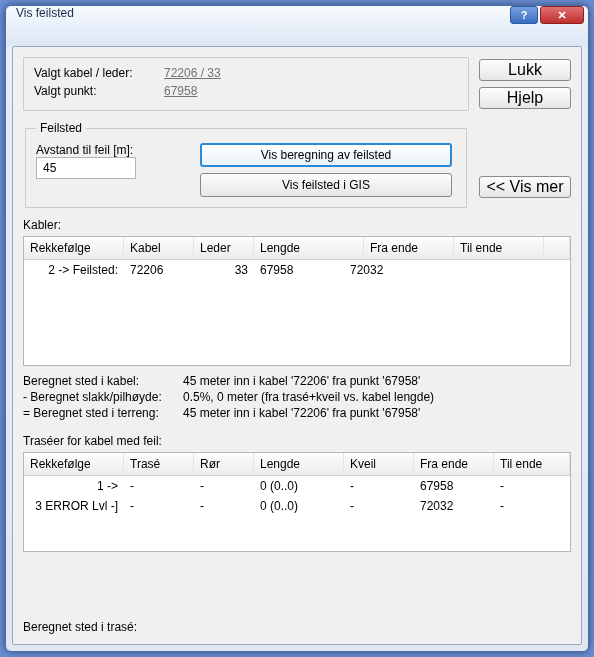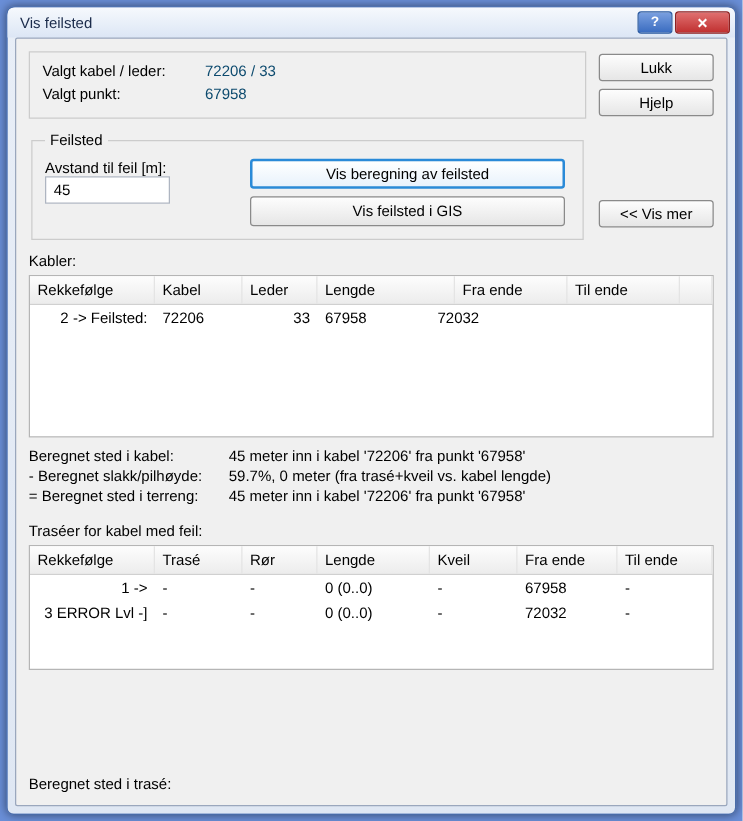--- a/index.html
+++ b/index.html
@@ -16,25 +16,25 @@
   .window {
     background: linear-gradient(#e8eef7, #dfe7f3);
     border: 1px solid #4a6ca8;
     border-radius: 6px;
     height: 647px;
     display: flex;
     flex-direction: column;
     box-shadow: 0 0 8px rgba(0,0,0,0.5);
   }
   .titlebar {
-    height: 24px;
+    height: 40px;
     background: linear-gradient(#f6f9fd, #dce6f5);
     border-radius: 6px 6px 0 0;
     display: flex;
-    align-items: center;
+    align-items: flex-start;
     padding: 0 4px 0 10px;
     position: relative;
   }
   .titlebar .title { color: #1a2a4a; font-size: 12px; }
   .titlebar .ctl { margin-left: auto; display: flex; gap: 2px; }
   .ctl-btn {
     width: 30px; height: 18px;
     border-radius: 3px;
     display: flex; align-items: center; justify-content: center;
     color: #fff;
@@ -57,27 +57,27 @@
   .top-row { display:flex; gap:10px;justify-content:center; }
   .top-left { flex:1; border:1px solid #ccc; padding:8px 10px; background:#f0f0f0;}
   .top-right { width:92px; display:flex; flex-direction:column; gap:6px; padding-top:2px;}
   .wbtn {
     height:22px;
     background: linear-gradient(#fdfdfd,#e6e6e6);
     border:1px solid #8a8a8a;
     border-radius:3px;
     text-align:center;
     line-height:20px;
-    font-size:12px;
+    font-size:16px;
     cursor:pointer;
   }
   .wbtn.wide { width:100%; }
   .lblrow { display:flex; margin-bottom:4px; }
   .lbl { width:130px; }
-  .val { color:#0c4a6e; }
+  .val { color:#737373;text-decoration:underline; }
   fieldset.fs {
     border:1px solid #ccc;
     margin-top:10px;
     padding:8px 14px 10px 10px;
   }
   fieldset.fs legend { padding:0 4px; }
   .fs-row { display:flex; align-items:flex-start; gap:14px;}
   .fs-left { width:150px;}
   .fs-mid { flex:1; display:flex; flex-direction:column; gap:6px;}
   .txtin {
@@ -203,21 +203,21 @@
       </div>
     </div>
 
     <div class="calc">
       <div class="row">
         <span class="k">Beregnet sted i kabel:</span>
         <span class="v">45 meter inn i kabel '72206' fra punkt '67958'</span>
       </div>
       <div class="row">
         <span class="k">- Beregnet slakk/pilhøyde:</span>
-        <span class="v">59.7%, 0 meter (fra trasé+kveil vs. kabel lengde)</span>
+        <span class="v">0.5%, 0 meter (fra trasé+kveil vs. kabel lengde)</span>
       </div>
       <div class="row">
         <span class="k">= Beregnet sted i terreng:</span>
         <span class="v">45 meter inn i kabel '72206' fra punkt '67958'</span>
       </div>
     </div>
 
     <div class="sec-label" style="margin-top:12px;">Traséer for kabel med feil:</div>
     <div class="grid t2">
       <div class="ghead">

